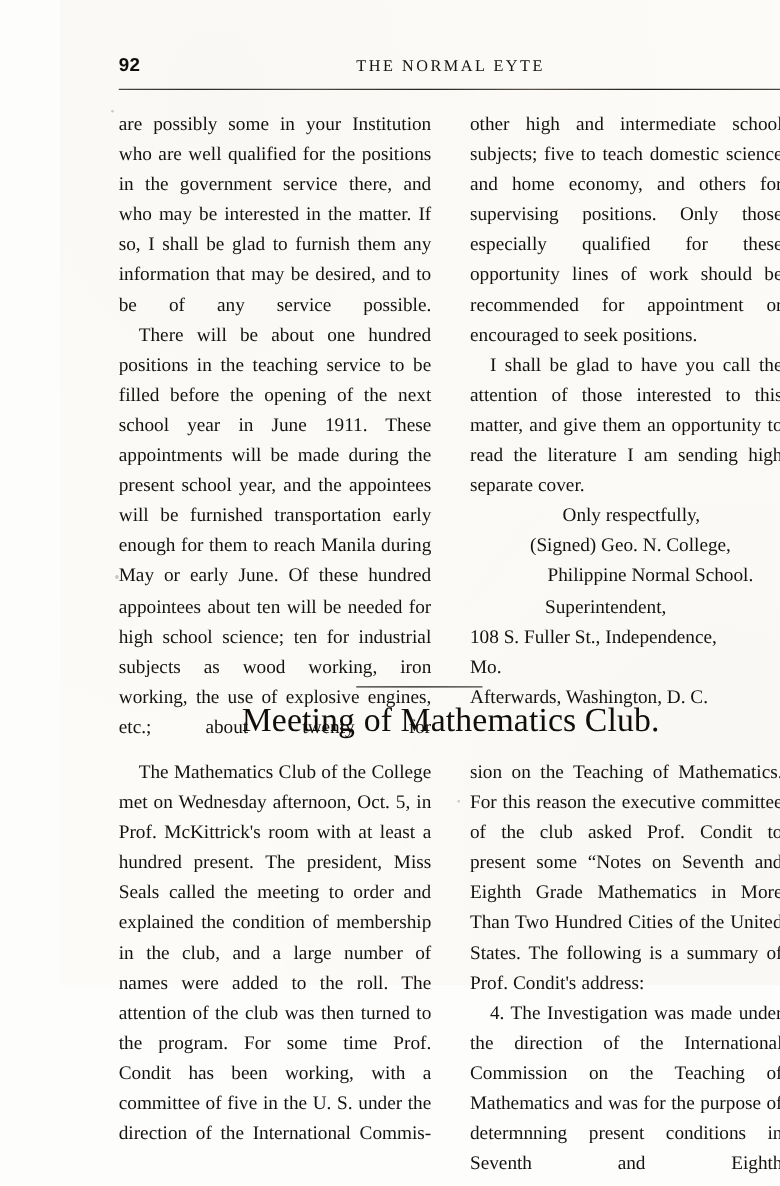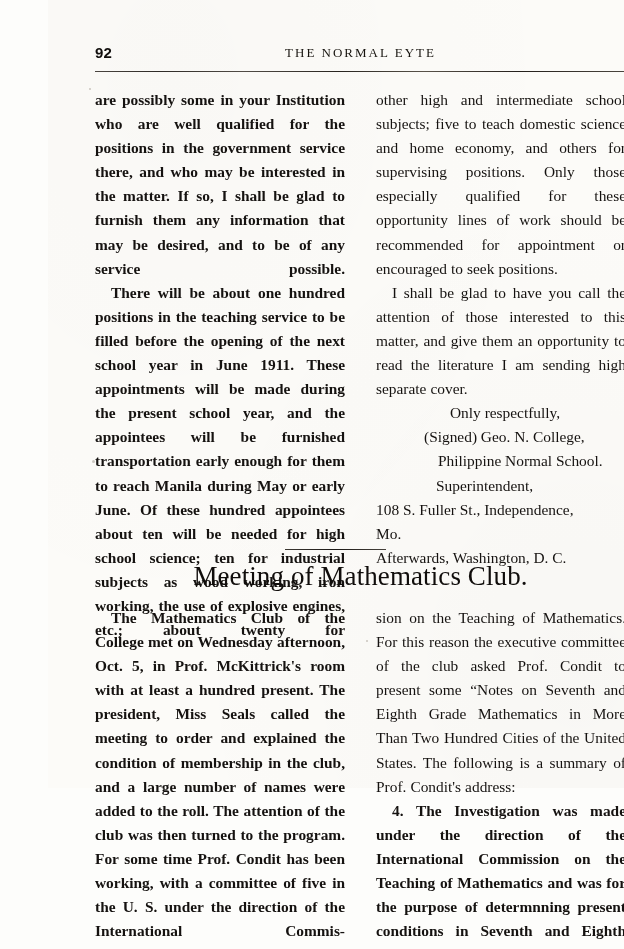--- a/index.html
+++ b/index.html
@@ -89,21 +89,21 @@
     font-size: 15.4px;
     line-height: 24.1px;
     text-align: justify;
     text-align-last: left;
     text-justify: inter-word;
     word-spacing: 0.2px;
     color: #151210;
   }
   p.para.indent { text-indent: 16px; }
   p.para.flush  { text-indent: 0; }
-  p.para.last-justified { text-align-last: justify; font-weight: bold; }
+  p.para.last-justified { text-align-last: justify; }
 
   
   .sigline {
     margin: 0;
     font-size: 15.4px;
     line-height: 24.1px;
     white-space: nowrap;
     color: #151210;
   }
   .sig-i1 { padding-left: 74px; }

